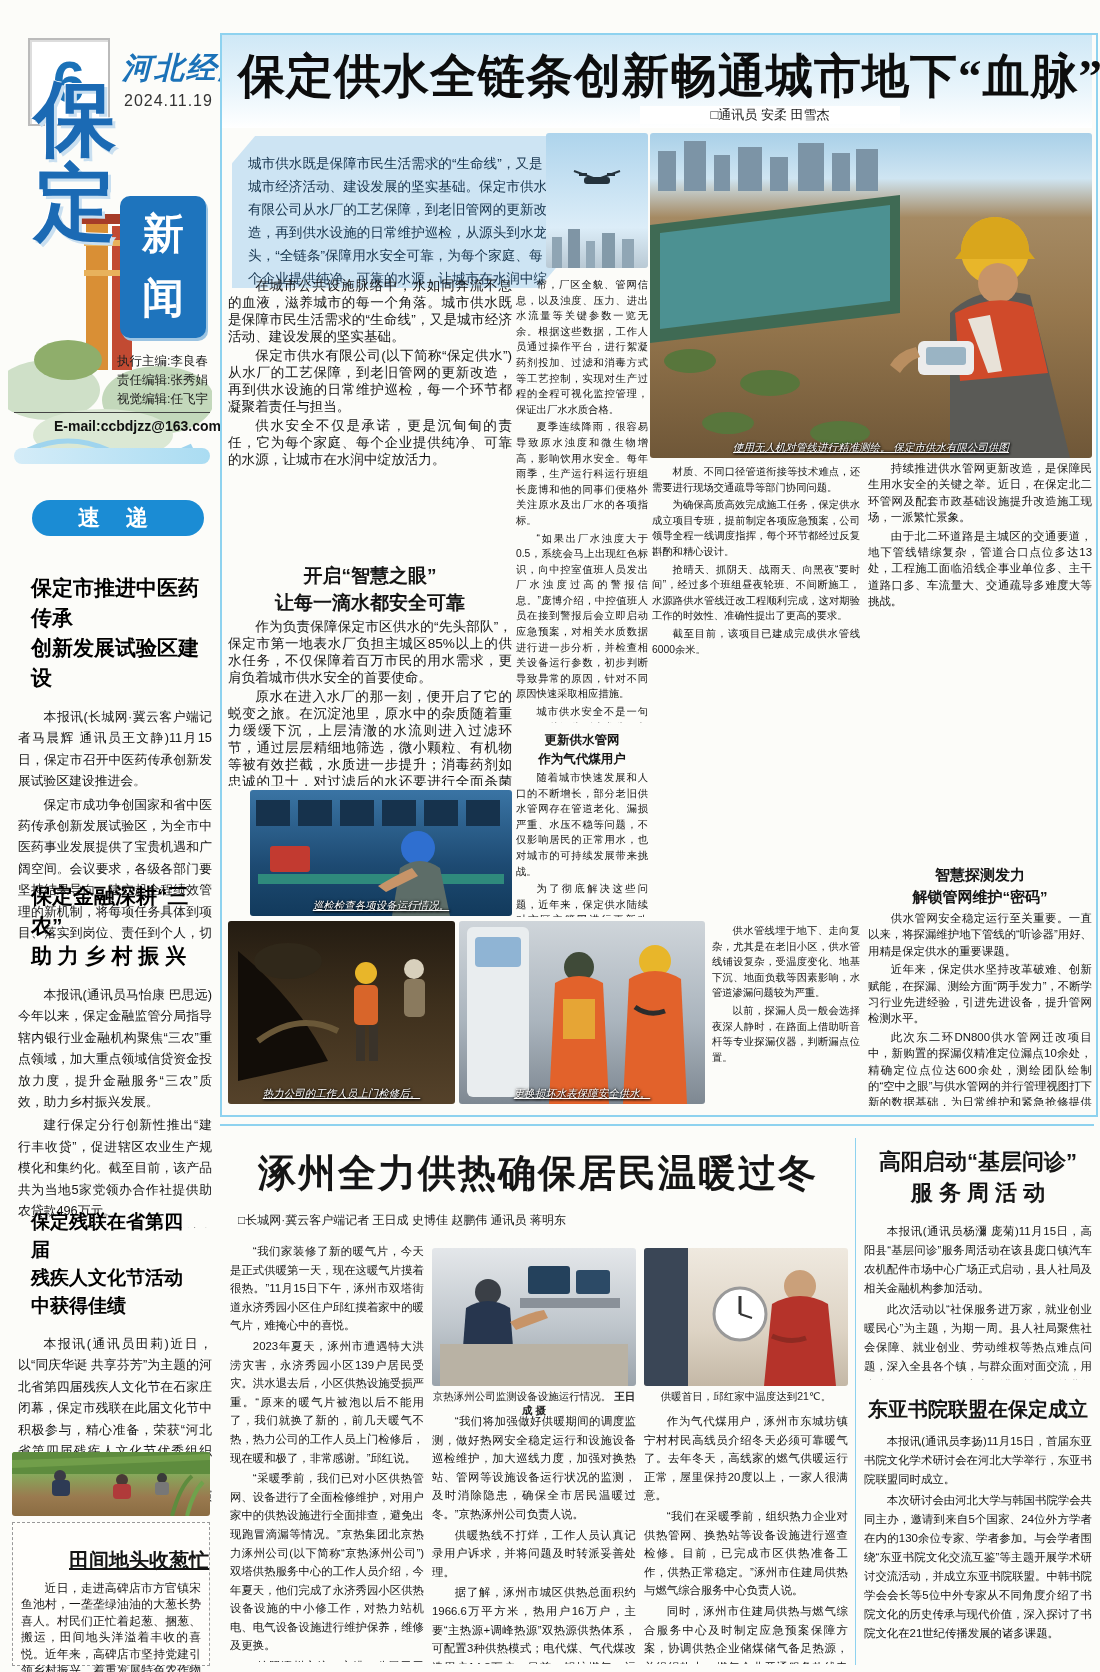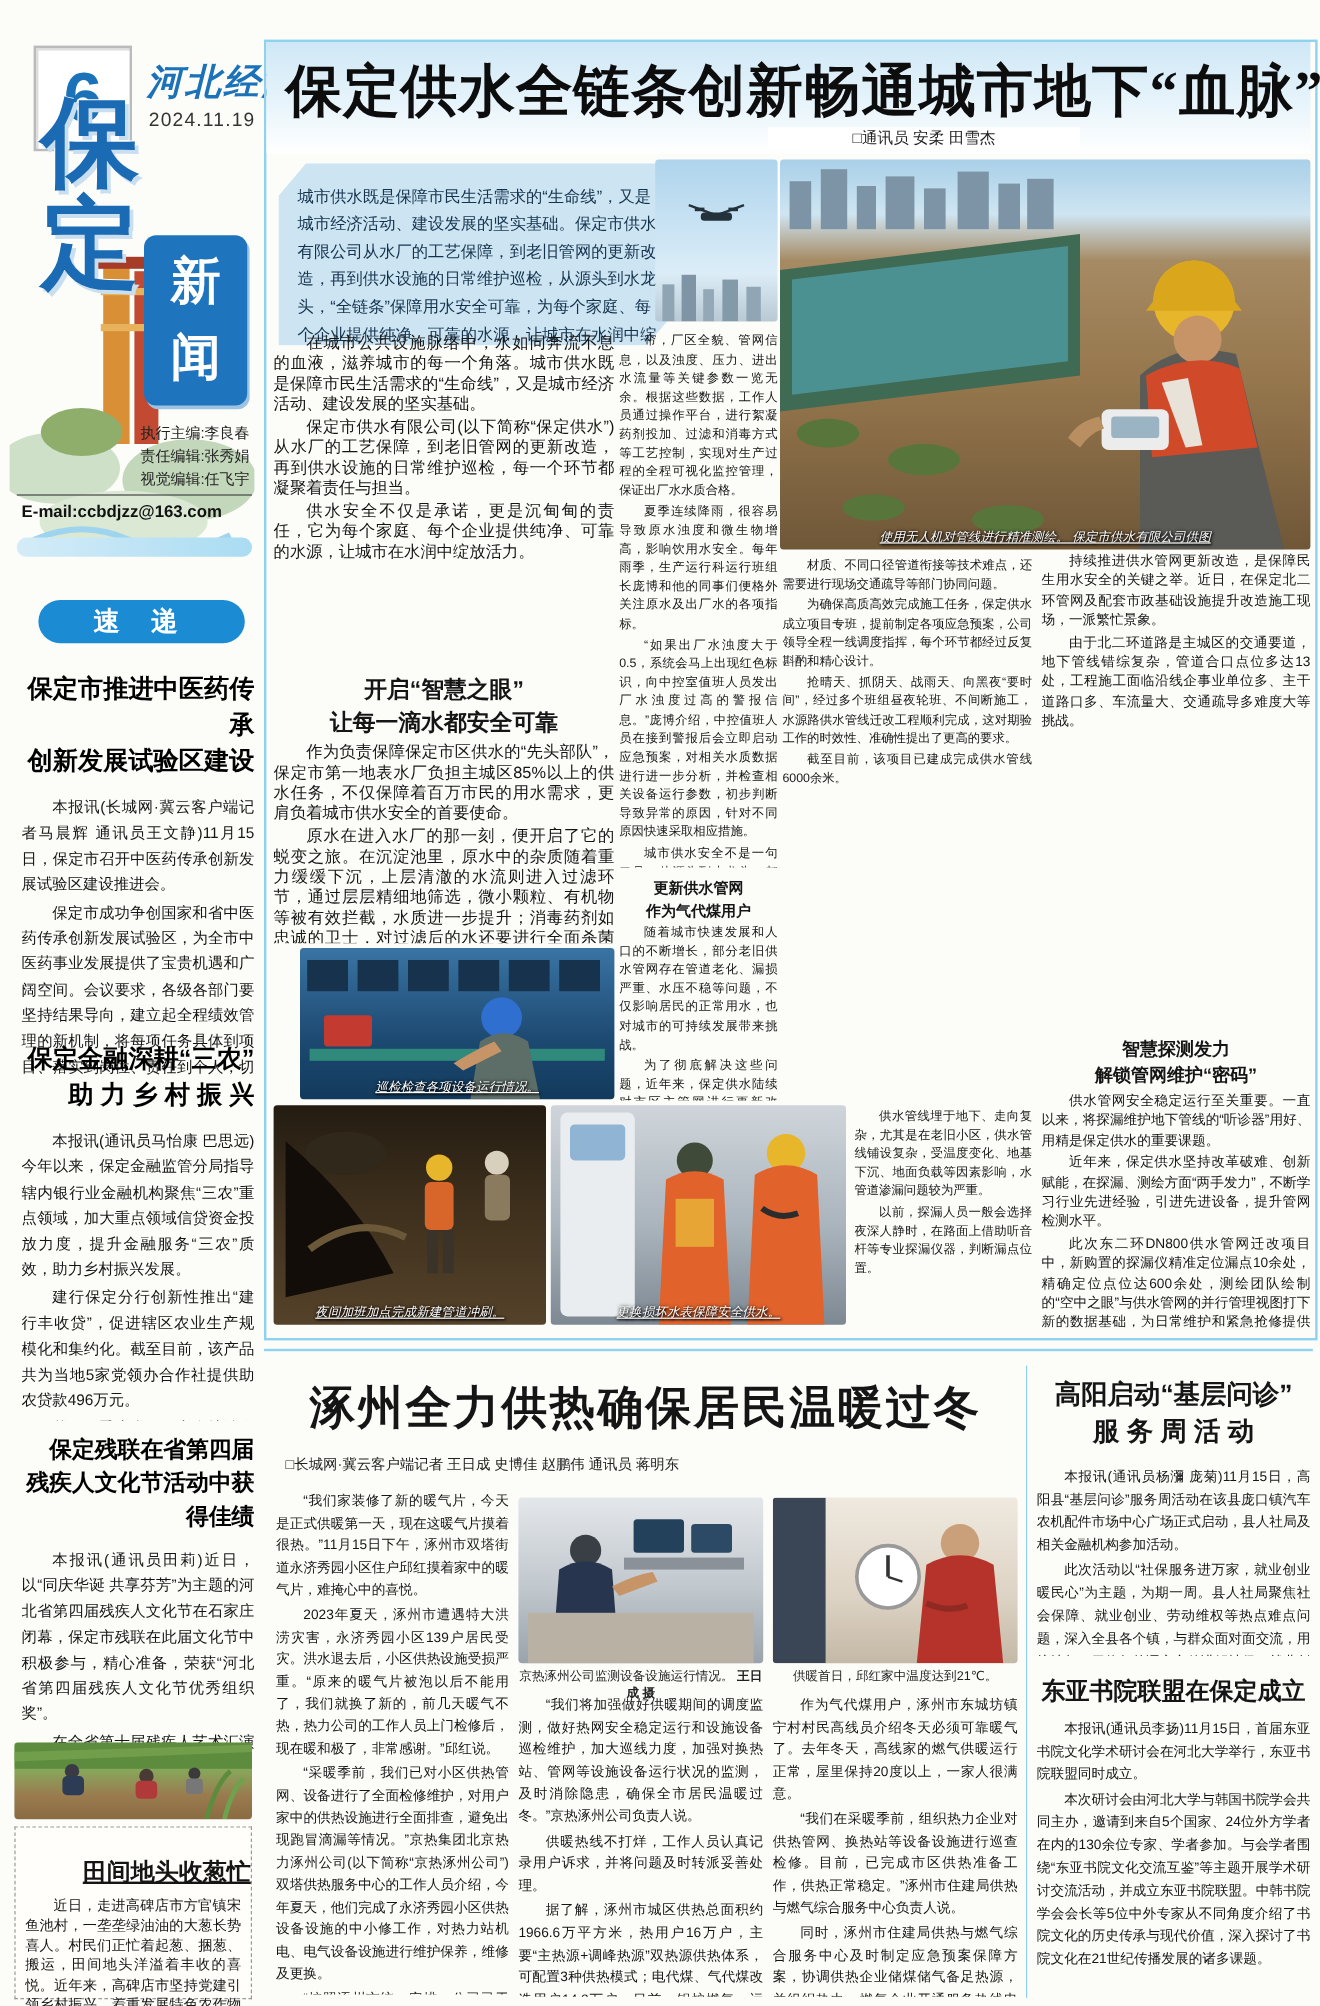--- a/index.html
+++ b/index.html
@@ -14,24 +14,24 @@
   .pageno{width:78px;height:84px;border:2px solid #bbb;box-shadow:2px 2px 0 #ddd inset;
           color:#1b72b8;font-size:58px;font-weight:bold;text-align:center;line-height:84px;background:#fff;}
   .paper{color:#1b72b8;font-size:30px;font-weight:bold;font-style:italic;letter-spacing:2px;}
   .date{color:#333;font-size:16px;letter-spacing:1px;}
   
   .bchar{color:#1b6ab4;font-weight:bold;font-size:82px;line-height:84px;
          font-family:"Liberation Serif",serif;text-shadow:3px 3px 0 #c9dff0,-1px -1px 0 #fff;}
   .newsbox{background:#1e74bd;border-radius:10px;color:#fff;text-align:center;
            font-weight:bold;font-size:42px;line-height:64px;box-shadow:2px 3px 0 #9cc4e2;}
   .credits{font-size:12.5px;color:#222;text-align:right;line-height:19px;}
-  .email{font-size:14px;color:#111;font-weight:bold;}
+  .email{font-size:14px;color:#111;font-weight:bold;margin-left:36px;}
   .badge{background:#1b8cd4;border-radius:18px;color:#fff;font-weight:bold;font-size:22px;
          text-align:center;line-height:36px;letter-spacing:10px;}
-  .sideart h2{margin:0;font-size:21px;line-height:30px;font-weight:bold;color:#000;text-align:right;}
+  .sideart h2{margin:13px;font-size:21px;line-height:30px;font-weight:bold;color:#000;}
   .sidebody{font-size:12.8px;line-height:21.4px;}
   
   .frame{border:2px solid #8ed2ef;}
   .banner{background:linear-gradient(180deg,#cfe8f6 0%,#e7f4fb 55%,#ffffff 100%);}
   .mainhead{font-size:47px;font-weight:900;letter-spacing:1px;color:#0d0d0d;
             font-family:"Liberation Serif",serif;white-space:nowrap;}
   .byline{font-size:13px;color:#222;text-align:center;}
   .leadbox{background:#cde4f3;clip-path:polygon(7% 0,100% 0,100% 82%,93% 100%,0 100%,0 18%);
            font-size:13.6px;line-height:23px;color:#14324c;padding:16px 14px 10px 16px;}
   .big{font-size:13.6px;line-height:17px;}
@@ -260,21 +260,21 @@
       <path d="M10 30 q60 50 90 110 L10 160 Z" fill="#120d08"></path>
       <ellipse cx="60" cy="40" rx="34" ry="18" fill="#30281a"></ellipse>
       <circle cx="138" cy="52" r="11" fill="#e8b62a"></circle>
         <rect x="126" y="64" width="24" height="40" rx="5" fill="#d8652a"></rect>
       <rect x="128" y="104" width="9" height="36" fill="#3a332a"></rect>
         <rect x="141" y="104" width="9" height="36" fill="#3a332a"></rect>
       <circle cx="186" cy="48" r="10" fill="#d8d0bc"></circle>
         <rect x="176" y="58" width="21" height="38" rx="5" fill="#8a7a5e"></rect>
       <path d="M30 120 q40 -30 80 -10" stroke="#6a5838" stroke-width="6" fill="none"></path>
     </svg>
-    <div class="cap">夜间加班加点完成新建管道冲刷。</div>
+    <div class="cap">热力公司的工作人员上门检修后。</div>
   </div>
 
   <div class="abs ph" style="left:459px;top:921px;width:246px;height:183px;background:linear-gradient(180deg,#cfd5da 0%,#aab4bd 55%,#7e8892 100%);">
     <svg width="246" height="183">
       <rect x="8" y="6" width="62px" height="170" rx="6" fill="#e9edef"></rect>
       <rect x="16" y="16" width="46" height="30" rx="4" fill="#8fb4d4"></rect>
       <circle cx="120" cy="46" r="15" fill="#3f4a38"></circle>
       <path d="M96 62 q24 -14 48 0 L150 183 L90 183 Z" fill="#e2622b"></path>
       <rect x="104" y="78" width="32" height="40" fill="#e8c23a" opacity="0.7"></rect>
       <circle cx="196" cy="40" r="16" fill="#e8b62a"></circle>

